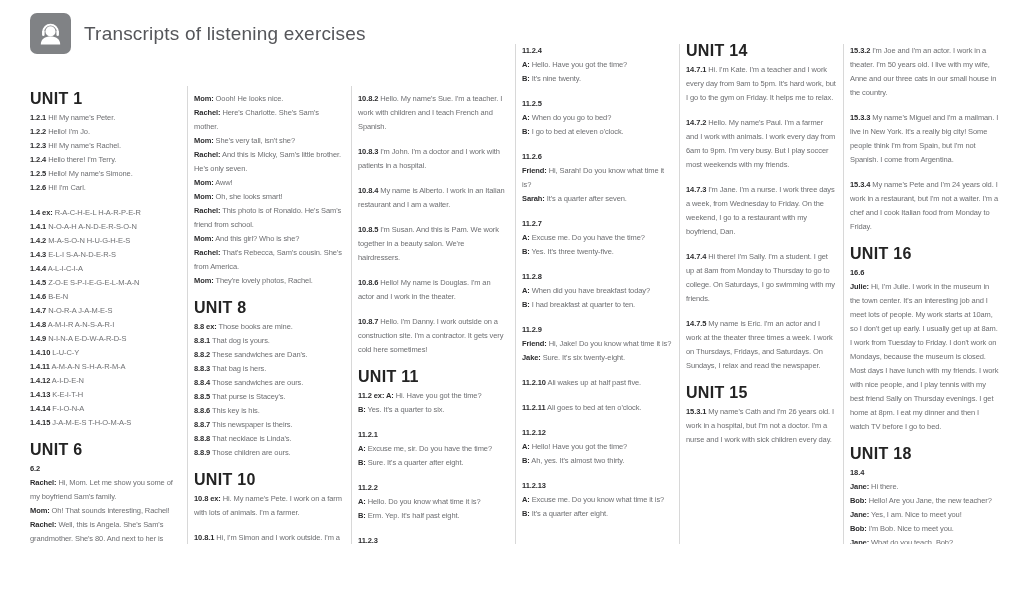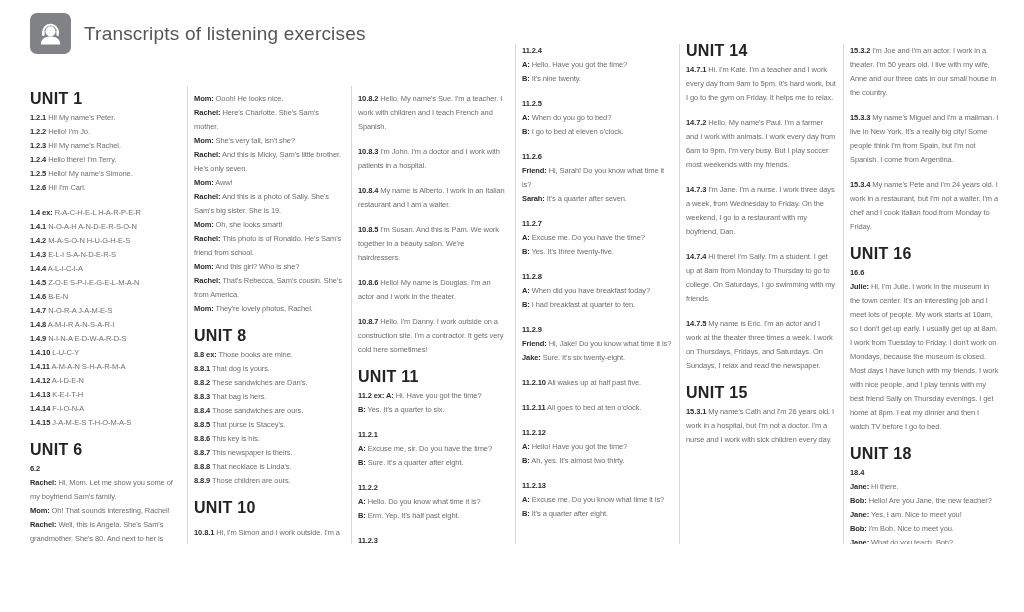--- a/index.html
+++ b/index.html
@@ -80,38 +80,38 @@
         <p class="entry"><strong>Mom:</strong> Oh! That sounds interesting, Rachel!</p>
         <p class="entry"><strong>Rachel:</strong> Well, this is Angela. She's Sam's grandmother. She's 80. And next to her is Arthur, Sam's grandfather. He's French.</p>
         <p class="entry"><strong>Mom:</strong> And this man?</p>
       </div>
     <div class="col pad">
         <p class="entry"><strong>Mom:</strong> Oooh! He looks nice.</p>
         <p class="entry"><strong>Rachel:</strong> Here's Charlotte. She's Sam's mother.</p>
         <p class="entry"><strong>Mom:</strong> She's very tall, isn't she?</p>
         <p class="entry"><strong>Rachel:</strong> And this is Micky, Sam's little brother. He's only seven.</p>
         <p class="entry"><strong>Mom:</strong> Aww!</p>
-        <p class="entry"><strong>Rachel:</strong> And this is a photo of Sally. She's Sam's big sister. She is 19.</p>
         <p class="entry"><strong>Mom:</strong> Oh, she looks smart!</p>
         <p class="entry"><strong>Rachel:</strong> This photo is of Ronaldo. He's Sam's friend from school.</p>
         <p class="entry"><strong>Mom:</strong> And this girl? Who is she?</p>
         <p class="entry"><strong>Rachel:</strong> That's Rebecca, Sam's cousin. She's from America.</p>
         <p class="entry"><strong>Mom:</strong> They're lovely photos, Rachel.</p>
         <div class="unit-h">UNIT 8</div>
         <p class="entry"><strong>8.8 ex:</strong> Those books are mine.</p>
         <p class="entry"><strong>8.8.1</strong> That dog is yours.</p>
         <p class="entry"><strong>8.8.2</strong> These sandwiches are Dan's.</p>
         <p class="entry"><strong>8.8.3</strong> That bag is hers.</p>
         <p class="entry"><strong>8.8.4</strong> Those sandwiches are ours.</p>
         <p class="entry"><strong>8.8.5</strong> That purse is Stacey's.</p>
         <p class="entry"><strong>8.8.6</strong> This key is his.</p>
         <p class="entry"><strong>8.8.7</strong> This newspaper is theirs.</p>
         <p class="entry"><strong>8.8.8</strong> That necklace is Linda's.</p>
         <p class="entry"><strong>8.8.9</strong> Those children are ours.</p>
         <div class="unit-h">UNIT 10</div>
+        <p class="entry"><strong>10.8 ex:</strong> Hi. My name's Pete. I work on a farm with lots of animals. I'm a farmer.</p>
         <p class="entry gap"><strong>10.8.1</strong> Hi, I'm Simon and I work outside. I'm a gardener and I work with plants.</p>
       </div>
     <div class="col pad">
         <p class="entry"><strong>10.8.2</strong> Hello. My name's Sue. I'm a teacher. I work with children and I teach French and Spanish.</p>
         <p class="entry gap"><strong>10.8.3</strong> I'm John. I'm a doctor and I work with patients in a hospital.</p>
         <p class="entry gap"><strong>10.8.4</strong> My name is Alberto. I work in an Italian restaurant and I am a waiter.</p>
         <p class="entry gap"><strong>10.8.5</strong> I'm Susan. And this is Pam. We work together in a beauty salon. We're hairdressers.</p>
         <p class="entry gap"><strong>10.8.6</strong> Hello! My name is Douglas. I'm an actor and I work in the theater.</p>
         <p class="entry gap"><strong>10.8.7</strong> Hello. I'm Danny. I work outside on a construction site. I'm a contractor. It gets very cold here sometimes!</p>
         <div class="unit-h">UNIT 11</div>

